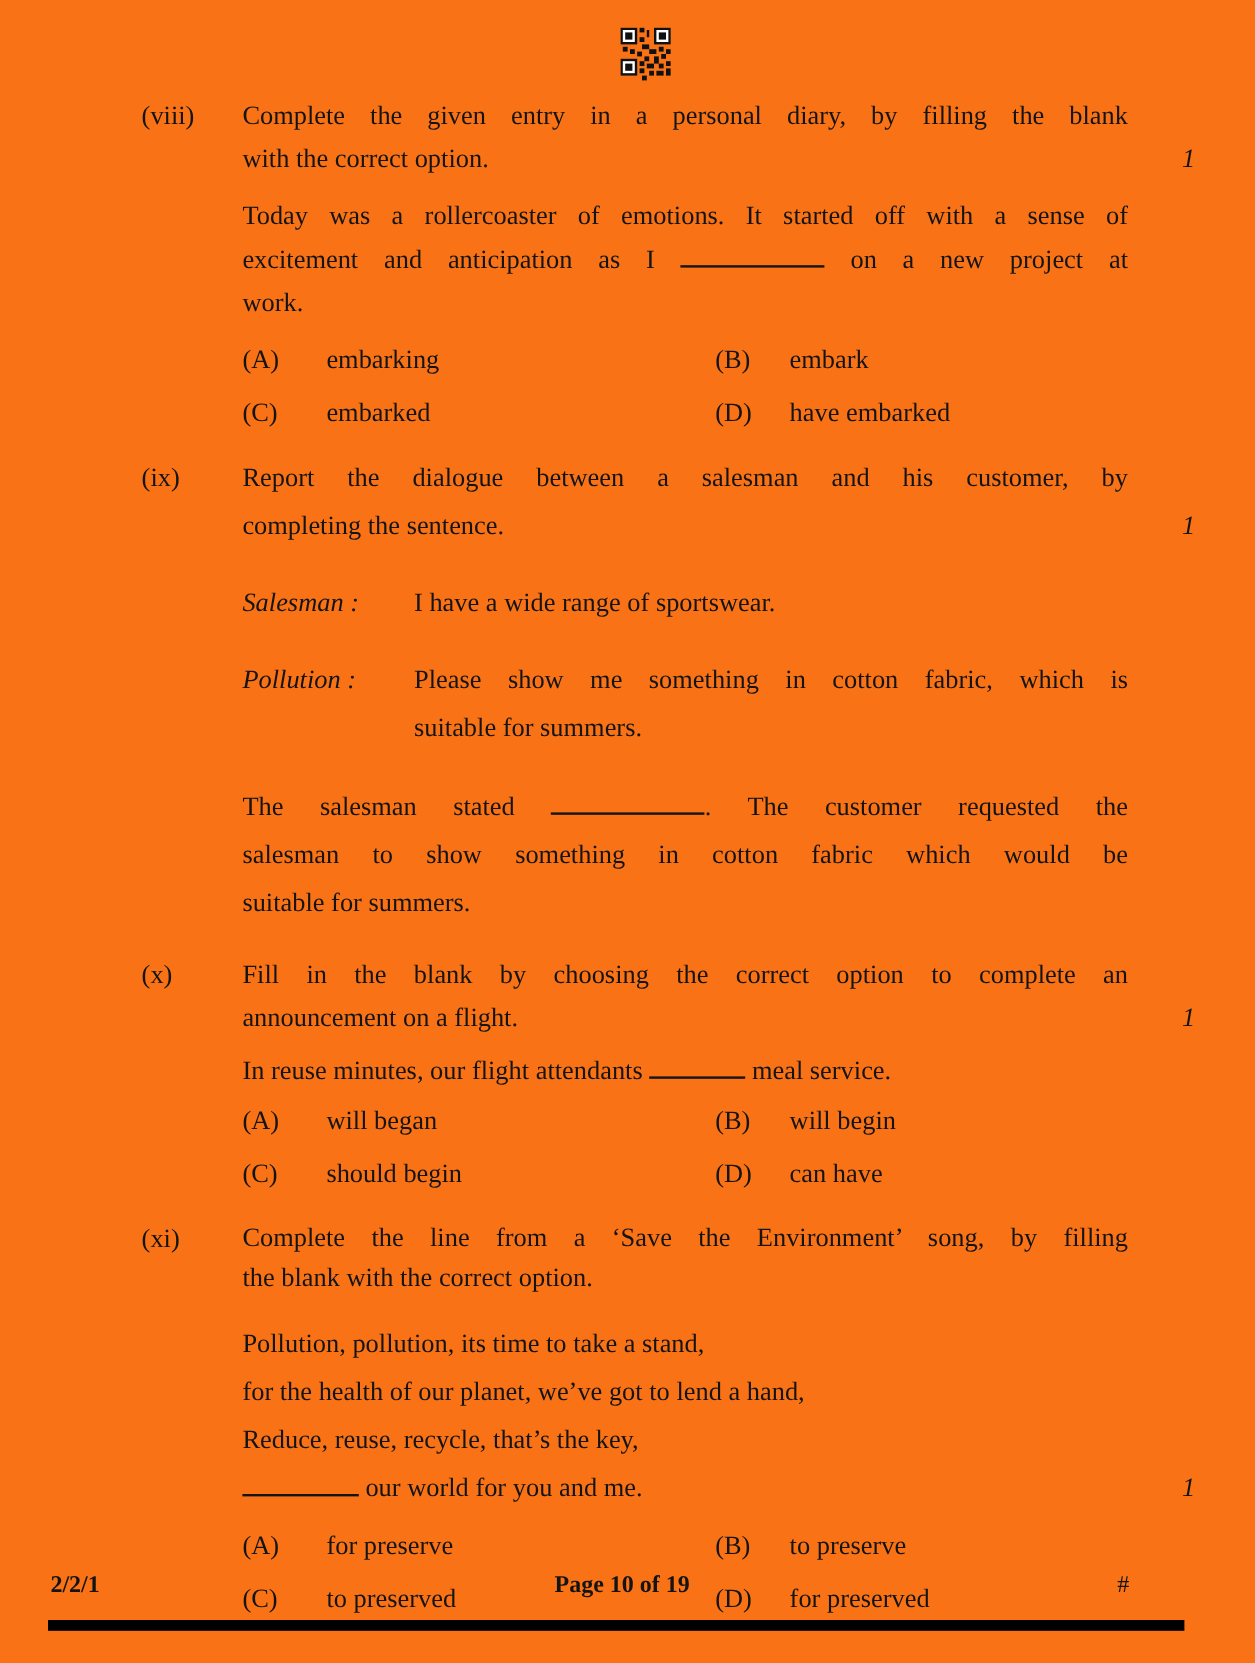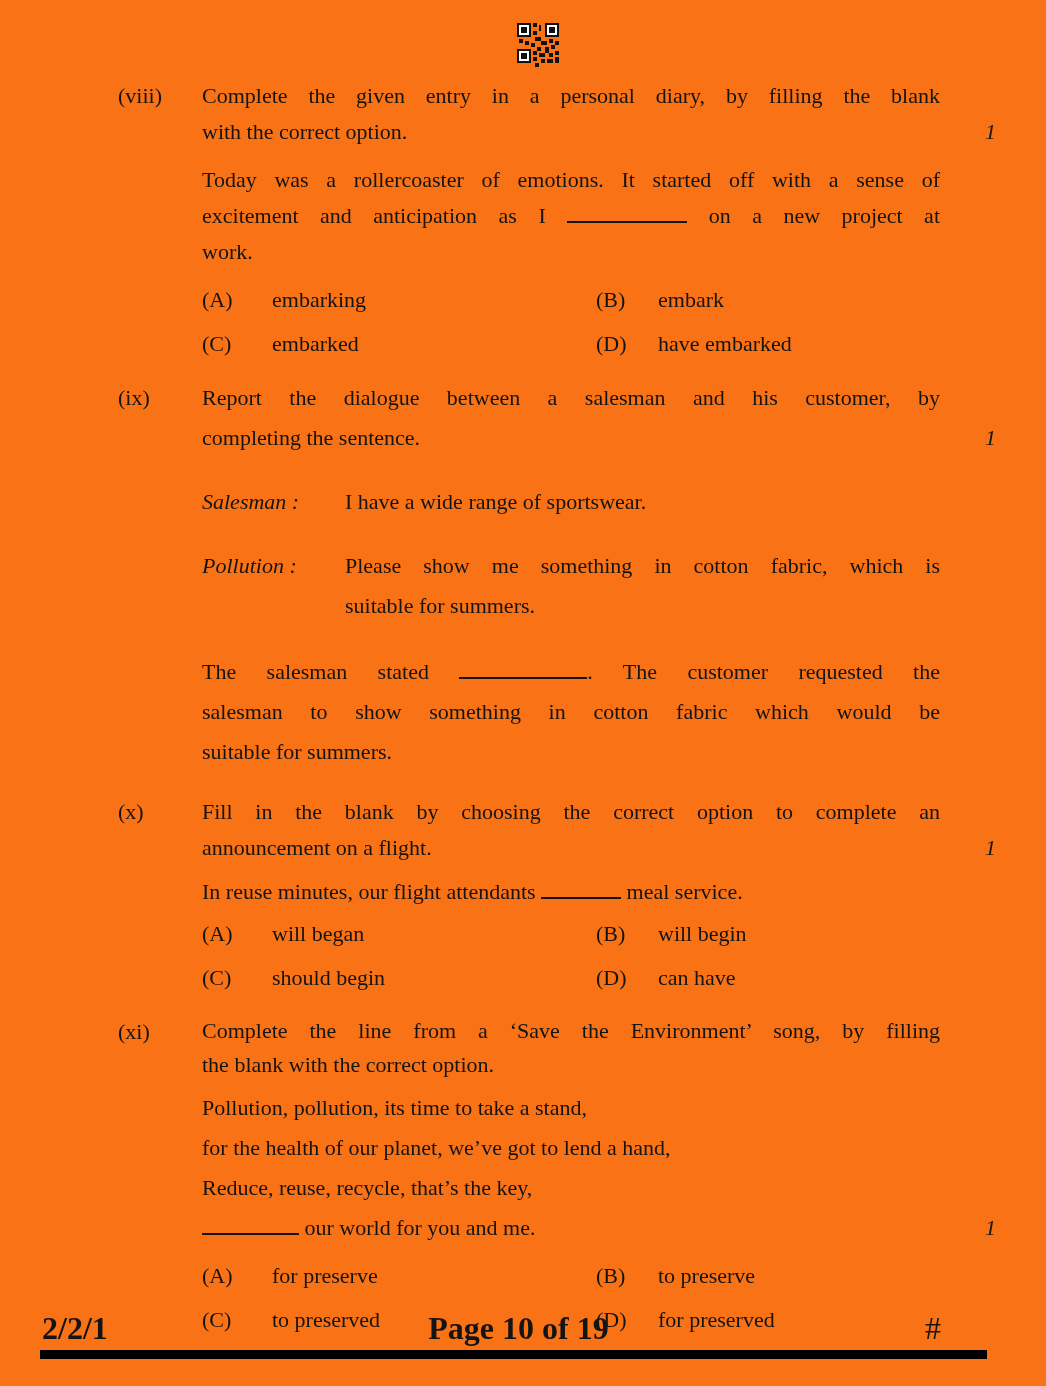--- a/index.html
+++ b/index.html
@@ -21,21 +21,21 @@
 
   .line { line-height:36px; }
   .lh40 .line, .line.lh40 { line-height:40px; }
   .lh34 .line { line-height:34px; }
   .jline { text-align:justify; text-align-last:justify; }
 
   .para, .announce, .song, .report { margin-left:84px; width:738px; }
   .para { margin-top:12px; }
   .announce { margin-top:8px; }
   .report { margin-top:26px; }
-  .song { margin-top:6px; }
+  .song { margin-top:18px; }
 
   .blank {
     display:inline-block;
     border-bottom:2px solid #141414;
     height:0.95em;
   }
 
   .opts {
     margin-left:84px;
     margin-top:12px;
@@ -53,21 +53,21 @@
   .q-x  { margin-top:22px; }
   .q-x .opts { margin-top:6px; }
   .q-xi { margin-top:18px; }
   .q-xi .opts { margin-top:10px; }
 
   .songlast { display:grid; grid-template-columns:738px 1fr; margin-left:84px; }
   .songlast .qmarks { line-height:40px; }
 
   .footer {
     position:absolute; left:40px; top:1310px; width:947px; height:52px;
-    font-weight:bold; font-size:32px;
+    font-weight:bold; font-size:20px;
   }
   .f-left   { position:absolute; left:2px;  top:0; }
   .f-center { position:absolute; left:10px; right:0; top:0; text-align:center; }
   .f-right  { position:absolute; right:46px; top:0; font-weight:normal; }
   .f-rule   { position:absolute; left:0; top:40px; width:100%; height:9px; background:#000; }
 </style>
 </head>
 <body>
 
 <div class="page">

